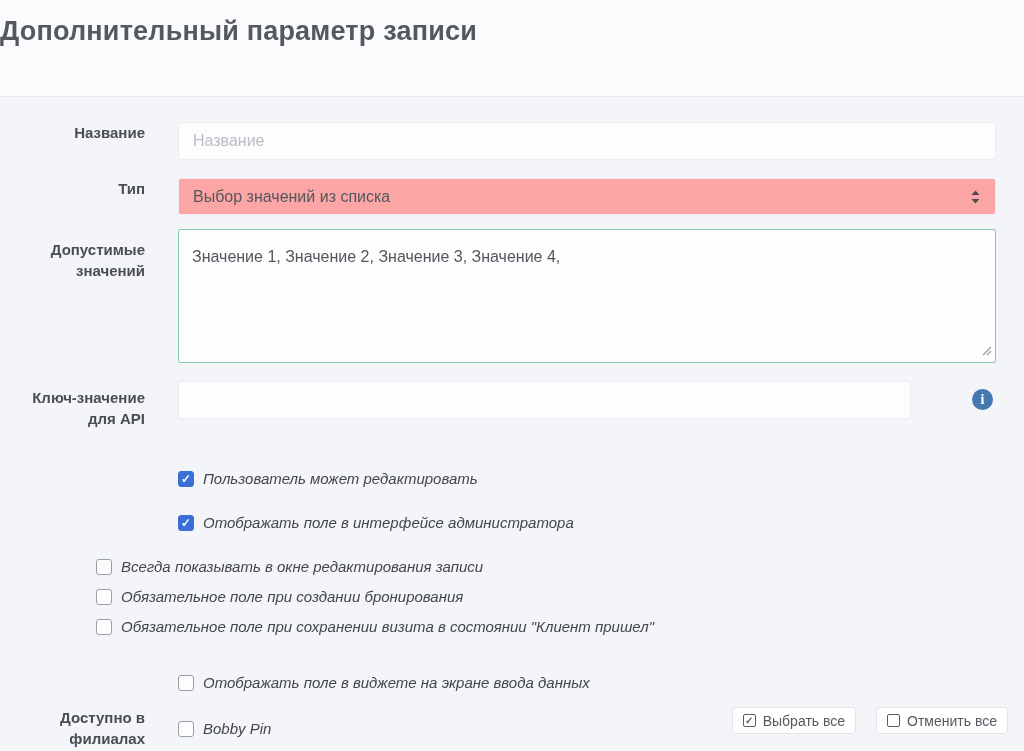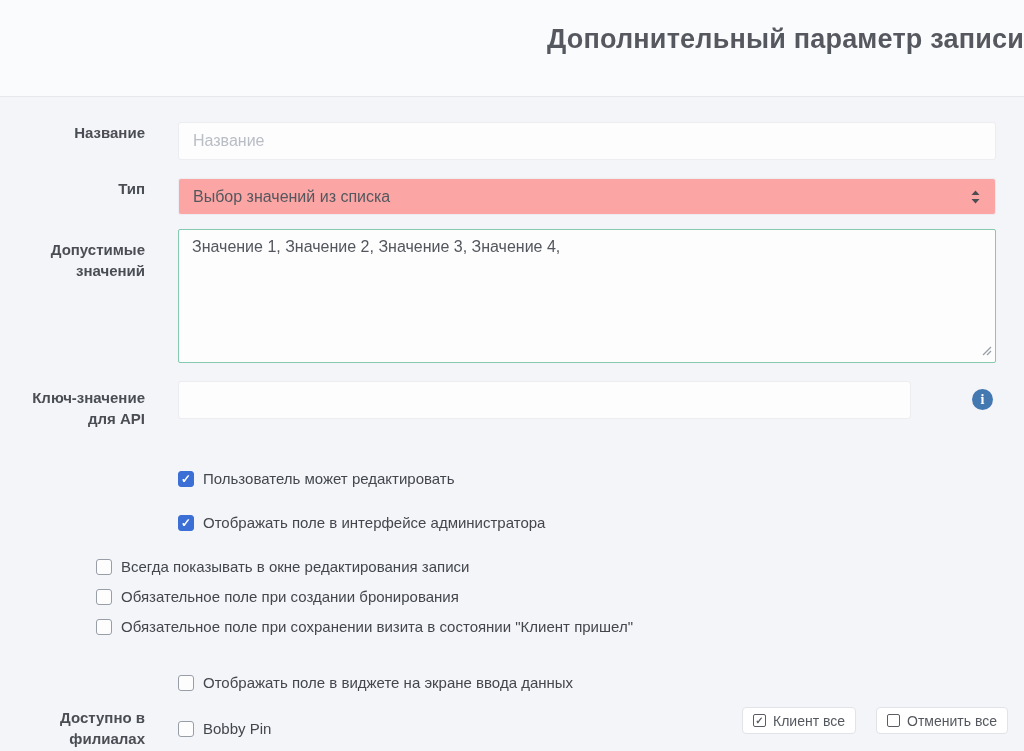--- a/index.html
+++ b/index.html
@@ -2,22 +2,22 @@
 <html><head>
 <meta charset="utf-8">
 <style>
   * { margin:0; padding:0; box-sizing:border-box; }
   html,body { width:1024px; height:751px; overflow:hidden; }
   body { font-family:"Liberation Sans", sans-serif; background:#f4f5f9; }
 
   
   .header {
     height:97px; background:#fafbfd; border-bottom:1px solid #e7e8ed;
-    display:flex; justify-content:flex-end; align-items:flex-start;
-    padding-top:24px;
+    display:flex; justify-content:flex-start; align-items:flex-start;
+    padding-top:16px;
   }
   .title { font-size:27px; font-weight:bold; color:#55595f; letter-spacing:0.2px; }
 
   
   .main { padding-top:25px; }
   .row { display:flex; margin-left:0; }
   .lbl {
     width:145px; margin-right:33px; text-align:right;
     font-size:15px; font-weight:bold; color:#4a4e54; line-height:21px;
   }
@@ -34,21 +34,21 @@
   .select {
     width:100%; height:37px; background:#fca5a5; border:1px solid #ececf1;
     border-radius:3px; padding:0 14px; font-size:16px; color:#54585e;
     display:flex; align-items:center; cursor:default;
   }
   .select-arrows { margin-left:auto; display:flex; align-items:center; }
 
   .textarea-wrap { position:relative; }
   .textarea {
     width:100%; height:134px; background:#fdfdfe; border:1px solid #85c9ae;
-    border-radius:2px; padding:6px 13px; font-size:16px; color:#53575d;
+    border-radius:2px; padding:16px 13px; font-size:16px; color:#53575d;
     font-family:"Liberation Sans", sans-serif; resize:none; outline:none; line-height:22px;
   }
   .resize-handle { position:absolute; right:4px; bottom:7px; pointer-events:none; }
 
   .api-input { width:733px; }
   .info-icon {
     position:absolute; right:3px; top:8px; width:21px; height:21px;
     background:#4478b1; border-radius:50%; color:#ffffff;
     display:flex; align-items:center; justify-content:center;
     font-family:"Liberation Serif", serif; font-weight:bold; font-size:14px;
@@ -58,21 +58,21 @@
   
   .chk-row { display:flex; align-items:center; margin-left:178px; height:17px; }
   .chk-row.indent { margin-left:96px; }
   .chk {
     width:16px; height:16px; border-radius:3px; background:#fdfdfe;
     border:1px solid #989ea8; margin-right:9px; flex:none; cursor:pointer;
     display:flex; align-items:center; justify-content:center;
   }
   .chk.on { background:#3b6fd6; border-color:#3b6fd6; }
   .chk.on::after { content:"✓"; color:#ffffff; font-size:12px; font-weight:bold; line-height:1; }
-  .chk-label { font-size:15px; color:#43474d; white-space:nowrap; }
+  .chk-label { font-size:15px; color:#43474d; white-space:nowrap;font-style:italic; }
 
   
   .mb-row1 { margin-bottom:18px; }
   .mb-row2 { margin-bottom:14px; }
   .mb-row3 { margin-bottom:14px; }
   .mb-row4 { margin-bottom:41px; }
   .mb-a { margin-bottom:27px; }
   .mb-b { margin-bottom:27px; }
   .mb-c { margin-bottom:13px; }
   .mb-d { margin-bottom:13px; }
@@ -188,21 +188,21 @@
 
   <div class="row">
     <div class="lbl">
       <div>Доступно в</div>
       <div>филиалах</div>
     </div>
     <div class="ctrl">
       <div class="branch-buttons">
         <button class="btn">
           <span class="bbox checked"></span>
-          <span>Клиент все</span>
+          <span>Выбрать все</span>
         </button>
         <button class="btn">
           <span class="bbox"></span>
           <span>Отменить все</span>
         </button>
       </div>
       <div class="branch-list">
         <div class="chk-row branch-gap">
           <span class="chk"></span>
           <span class="chk-label">Bobby Pin</span>

